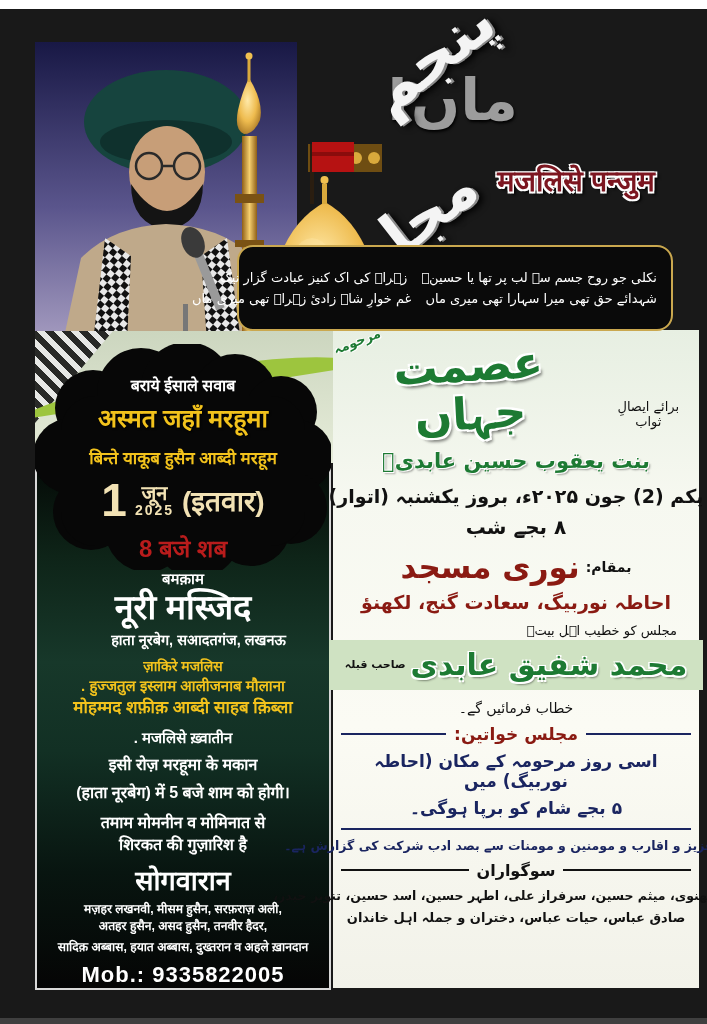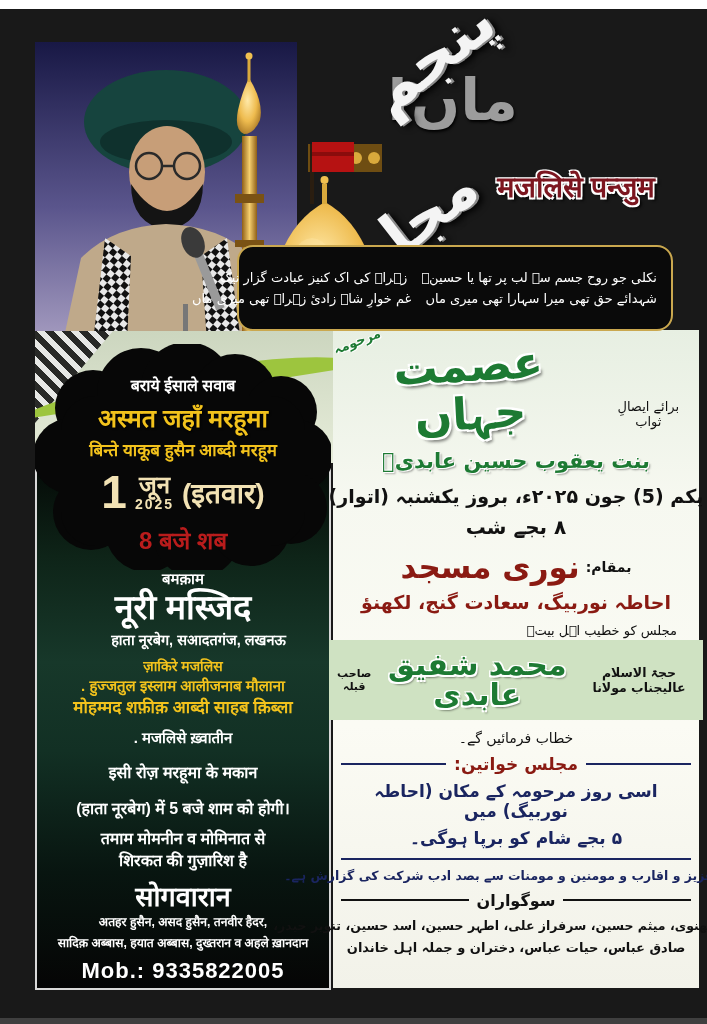--- a/index.html
+++ b/index.html
@@ -14,21 +14,21 @@
   .callig{position:absolute;left:298px;top:26px;width:190px;height:250px;z-index:3;}
   .callig .w2{position:absolute;right:-14px;top:-6px;font-size:62px;font-weight:bold;color:#f4f4f4;
       transform:rotate(-38deg);font-family:"DejaVu Sans",sans-serif;
       text-shadow:2px 2px 0 #8a8a8a,4px 5px 7px #000;}
   .callig .w1{position:absolute;left:2px;bottom:4px;font-size:60px;font-weight:bold;color:#f4f4f4;
       transform:rotate(-38deg);font-family:"DejaVu Sans",sans-serif;
       text-shadow:2px 2px 0 #8a8a8a,4px 5px 7px #000;}
   .maa{position:absolute;left:388px;top:66px;width:130px;text-align:center;direction:rtl;
       font-size:58px;font-weight:bold;color:#9c9c9c;font-family:"DejaVu Sans",sans-serif;
       text-shadow:1px 2px 3px #000;}
-  .sub-hindi{position:absolute;left:452px;top:166px;width:248px;text-align:center;
+  .sub-hindi{position:absolute;left:452px;top:160px;width:248px;text-align:center;
       font-size:29px;font-weight:bold;color:#7c1620;
       text-shadow:-1.5px -1.5px 0 #fff,1.5px -1.5px 0 #fff,-1.5px 1.5px 0 #fff,1.5px 1.5px 0 #fff,3px 3px 3px #000;}
 
   
   .couplet{position:absolute;left:237px;top:245px;width:436px;height:86px;background:#0a0a0a;
       border:2px solid #caa84f;border-radius:16px;box-sizing:border-box;z-index:4;
       display:flex;flex-direction:column;justify-content:center;gap:6px;padding:6px 14px;
       direction:rtl;color:#ffffff;font-family:"DejaVu Sans",sans-serif;}
   .c-row{display:flex;justify-content:space-between;gap:14px;font-size:13px;white-space:nowrap;}
 
@@ -46,37 +46,37 @@
       border:2px solid #d9d9d9;z-index:2;
       background:linear-gradient(180deg,#040906 0%,#0e2418 18%,#17382a 38%,#123024 55%,#081510 78%,#050505 100%);
       display:flex;flex-direction:column;align-items:center;text-align:center;
       padding:106px 8px 6px 8px;color:#fff;}
   .cloud-svg{position:absolute;left:35px;top:344px;width:296px;height:226px;z-index:3;}
   .cloud-text{position:absolute;left:35px;top:356px;width:296px;height:218px;z-index:4;
       display:flex;flex-direction:column;align-items:center;text-align:center;padding-top:18px;box-sizing:border-box;}
 
   .lp-ded{font-size:16px;font-weight:bold;color:#ffffff;}
   .lp-name{font-size:25px;font-weight:bold;color:#f2c21c;margin-top:4px;text-shadow:1px 1px 2px #000;}
-  .lp-lin{font-size:17px;font-weight:bold;color:#f2c21c;margin-top:4px;}
+  .lp-lin{font-size:17px;font-weight:bold;color:#f2c21c;margin-top:12px;}
   .lp-daterow{display:flex;align-items:center;justify-content:center;gap:8px;margin-top:8px;color:#f2e2b4;}
   .lp-day{font-size:46px;font-weight:bold;line-height:1;}
   .lp-mstack{display:flex;flex-direction:column;line-height:1;}
-  .lp-month{font-size:24px;font-weight:bold;}
+  .lp-month{font-size:20px;font-weight:bold;}
   .lp-year{font-size:14px;font-weight:bold;letter-spacing:2px;}
   .lp-wday{font-size:28px;font-weight:bold;}
   .lp-time{font-size:24px;font-weight:bold;color:#b91c1c;margin-top:8px;}
 
   .lp-vlabel{font-size:15px;font-weight:bold;}
   .lp-vname{font-size:34px;font-weight:bold;line-height:1.15;}
   .lp-addr{font-size:14.5px;font-weight:bold;margin-top:2px;padding-left:31px;}
   .lp-sp-label{font-size:14px;font-weight:bold;color:#f2c21c;margin-top:7px;}
   .lp-sp-title{font-size:15px;font-weight:bold;color:#f2c21c;}
   .lp-sp-name{font-size:17px;font-weight:bold;color:#f2c21c;}
   .lp-women{font-size:15px;font-weight:bold;margin-top:9px;}
-  .lp-w1,.lp-w2{font-size:16px;font-weight:bold;margin-top:14px;}
+  .lp-w1,.lp-w2{font-size:16px;font-weight:bold;margin-top:6px;}
   .lp-req{font-size:16px;font-weight:bold;margin-top:8px;}
   .lp-mourn-h{font-size:27px;font-weight:bold;margin-top:6px;}
   .lp-names{font-size:12.2px;font-weight:bold;margin-top:3px;line-height:1.4;}
   .lp-mob{font-size:22px;font-weight:bold;margin-top:6px;letter-spacing:1px;}
 
   
   .right-panel{position:absolute;left:333px;top:330px;width:366px;height:658px;box-sizing:border-box;
       background:linear-gradient(180deg,#e7efe2 0%,#f6f8f0 25%,#fbfbf4 60%,#f2f2e9 100%);
       direction:rtl;text-align:center;display:flex;flex-direction:column;align-items:center;
       padding:10px 8px 8px 8px;font-family:"DejaVu Sans",sans-serif;z-index:2;}
@@ -251,44 +251,44 @@
     <div class="lp-addr">हाता नूरबेग, सआदतगंज, लखनऊ</div>
     <div class="lp-sp-label">ज़ाकिरे मजलिस</div>
     <div class="lp-sp-title">. हुज्जतुल इस्लाम आलीजनाब मौलाना</div>
     <div class="lp-sp-name">मोहम्मद शफ़ीक़ आब्दी साहब क़िब्ला</div>
     <div class="lp-women">. मजलिसे ख़्वातीन</div>
     <div class="lp-w1">इसी रोज़ मरहूमा के मकान</div>
     <div class="lp-w2">(हाता नूरबेग) में 5 बजे शाम को होगी।</div>
     <div class="lp-req">तमाम मोमनीन व मोमिनात से</div>
     <div class="lp-req" style="margin-top:0;">शिरकत की गुज़ारिश है</div>
     <div class="lp-mourn-h">सोगवारान</div>
+    <div class="lp-names">मज़हर लखनवी, मीसम हुसैन, सरफ़राज़ अली,</div>
     <div class="lp-names" style="margin-top:0;">अतहर हुसैन, असद हुसैन, तनवीर हैदर,</div>
     <div class="lp-names" style="margin-top:4px;">सादिक़ अब्बास, हयात अब्बास, दुख्तरान व अहले ख़ानदान</div>
     <div class="lp-mob">Mob.: 9335822005</div>
   </div>
 
   <div class="right-panel">
     <div class="rp-dedrow">
       <span class="rp-ded">برائے ایصالِ ثواب</span>
       <span class="rp-namewrap">
         <span class="rp-hon">مرحومہ</span>
         <span class="rp-name">عصمت جہاں</span>
       </span>
     </div>
     <div class="rp-lin">بنت یعقوب حسین عابدیؒ</div>
-    <div class="rp-date">یکم (5) جون ۲۰۲۵ء، بروز یکشنبہ (اتوار)</div>
+    <div class="rp-date">یکم (2) جون ۲۰۲۵ء، بروز یکشنبہ (اتوار)</div>
     <div class="rp-time">۸ بجے شب</div>
     <div class="rp-venuerow">
       <span class="rp-vlabel">بمقام:</span>
       <span class="rp-vname">نوری مسجد</span>
     </div>
     <div class="rp-addr">احاطہ نوربیگ، سعادت گنج، لکھنؤ</div>
     <div class="rp-kintro">مجلس کو خطیب اہل بیتؑ</div>
     <div class="rp-band">
-      <span class="rp-ktitle">حجۃ الاسلام عالیجناب مولانا</span>
       <span class="rp-kname">محمد شفیق عابدی</span>
       <span class="rp-ksuf">صاحب قبلہ</span>
     </div>
     <div class="rp-koutro">خطاب فرمائیں گے۔</div>
     <div class="rp-headrow">
       <span class="line"></span>
       <span class="rp-whead">مجلس خواتین:</span>
       <span class="line"></span>
     </div>
     <div class="rp-w1">اسی روز مرحومہ کے مکان (احاطہ نوربیگ) میں</div>

